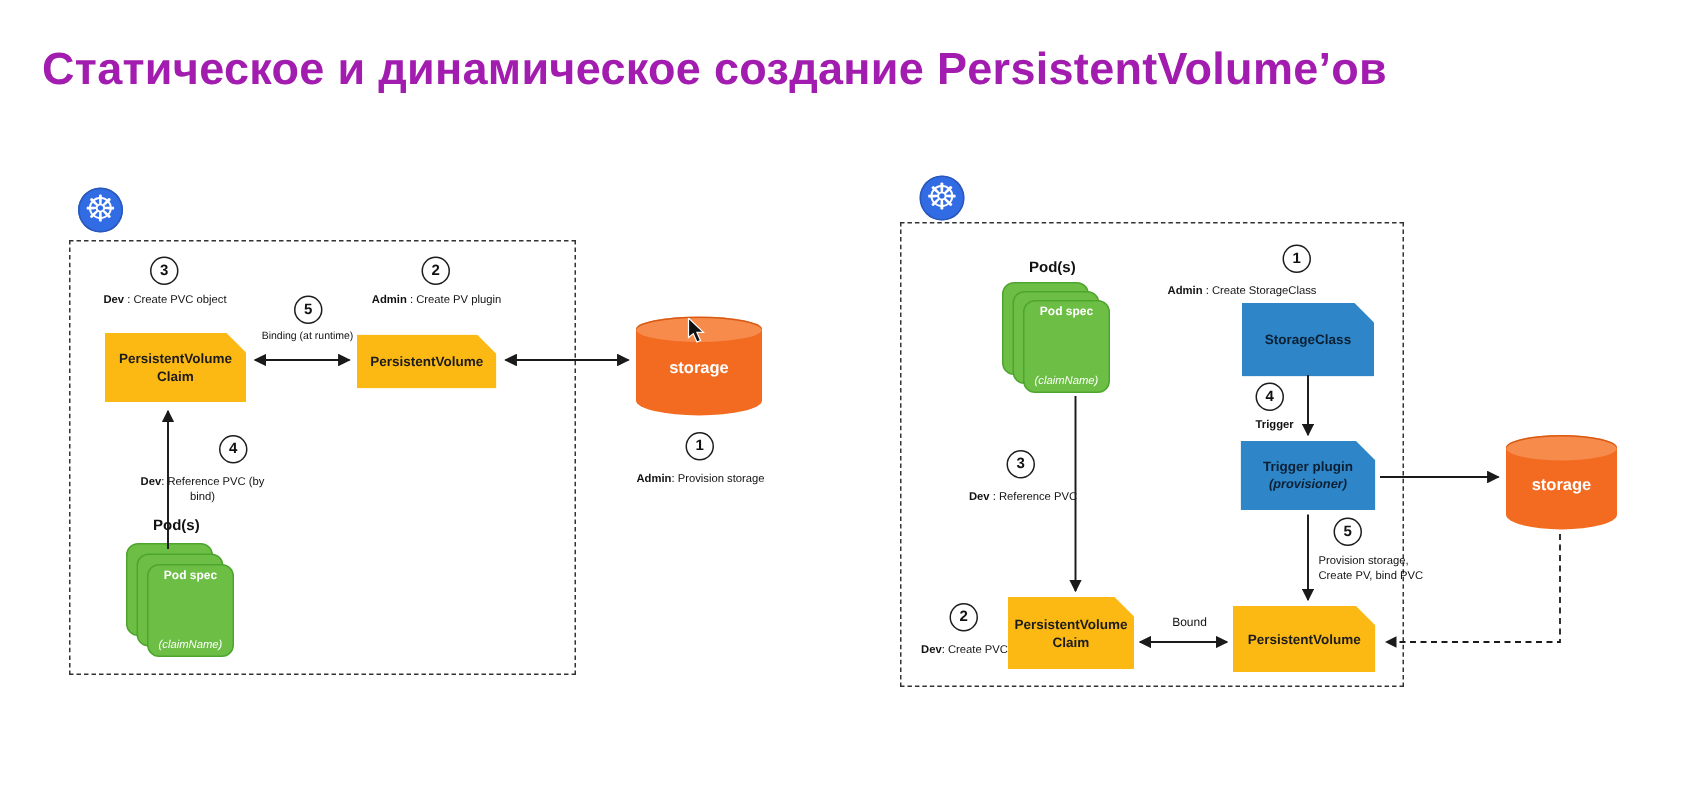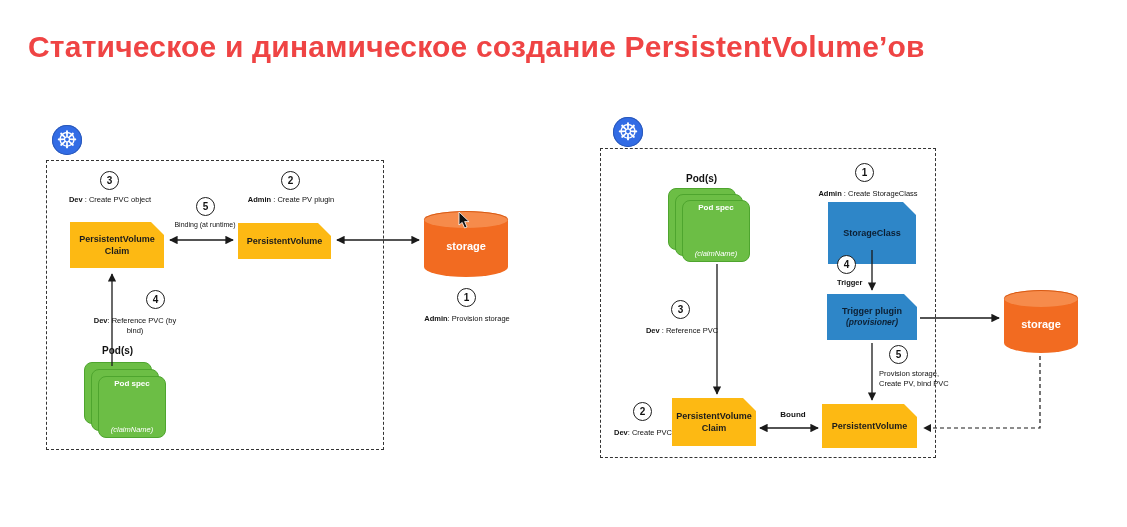--- a/index.html
+++ b/index.html
@@ -1,20 +1,20 @@
 <!DOCTYPE html>
 <html style="--yellow: #FDB913; --green: #6CBE45; --blue: #2E86C8; --orange: #F26B21; --k8s_blue: #326CE5;"><head>
 <meta charset="utf-8">
 <style>
   * { margin:0; padding:0; box-sizing:border-box; }
   html,body { width:1127px; height:527px; background:#ffffff; overflow:hidden;
               font-family:"Liberation Sans", sans-serif; position:relative; }
   .abs { position:absolute; }
 
-  .title { position:absolute; left:28px; top:30px; font-size:30px; color:#ef4444; letter-spacing:.2px; }
+  .title { position:absolute; left:28px; top:30px; font-size:30px; color:#a21caf; letter-spacing:.2px; }
 
   .k8s-icon { position:absolute; width:30px; height:30px; border-radius:50%;
               background:var(--k8s_blue,#326CE5); color:#fff; display:flex;
               align-items:center; justify-content:center; font-size:24px; line-height:1;
               box-shadow:0 0 0 1px #2a58b8 inset; }
 
   .dashed-box { position:absolute; border:1.5px dashed #333; background:transparent; }
 
   .step-circle { position:absolute; width:19px; height:19px; border-radius:50%;
                  background:#fff; border:1.6px solid #1d1d1d; display:flex;
@@ -28,37 +28,37 @@
   .note-box { position:absolute; display:flex; flex-direction:column; align-items:center;
               justify-content:center; font-size:9px; font-weight:bold; color:#1c1c1c;
               line-height:1.35; text-align:center;
               clip-path:polygon(0 0, calc(100% - 13px) 0, 100% 13px, 100% 100%, 0 100%); }
   .yellow { background:var(--yellow,#FDB913); }
   .blue   { background:var(--blue,#2E86C8); color:#0c1f33; }
   .italic { font-style:italic; font-weight:normal; font-size:8.5px; }
 
   .pods-label { position:absolute; font-size:10px; font-weight:bold; color:#111;padding-left:16px; }
   .pod-stack { position:absolute; }
-  .pod-card { position:absolute; width:68px; height:62px; border-radius:8px;
+  .pod-card { position:absolute; width:58px; height:62px; border-radius:8px;
               background:var(--green,#6CBE45); border:1px solid #4ea52e; }
   .pod-card-front { display:flex; flex-direction:column; align-items:center;
                     justify-content:center; color:#fff; font-size:8px; font-weight:bold;
                     line-height:1.4; text-align:center; }
   .pod-card-front .italic { color:#fff; font-size:7.5px;margin-top:36px; }
 
   .cylinder { position:absolute;padding-left:36px; }
   .cyl-body { position:absolute; left:0; top:8px; width:100%; height:calc(100% - 8px);
               background:var(--orange,#F26B21);
               border-radius:0 0 50% 50% / 0 0 10px 10px; }
   .cyl-top  { position:absolute; left:0; top:0; width:100%; height:17px;
               border-radius:50%; background:#F68B4B; box-shadow:0 1px 0 #d85a14 inset; }
   .cyl-label { position:absolute; left:0; right:0; top:50%; transform:translateY(-35%);
                text-align:center; color:#fff; font-size:11px; font-weight:bold; }
 
-  .bound-label { position:absolute; font-size:8px; font-weight:bold; color:#111;
+  .bound-label { position:absolute; font-size:8px; font-weight:normal; color:#111;
                  transform:translateX(-50%); }
 
   svg.connectors { position:absolute; left:0; top:0; pointer-events:none; }
 </style>
 </head>
 <body>
 
 <h1 class="title">Статическое и динамическое создание PersistentVolume’ов</h1>
 
 <div class="k8s-icon" style="left:52px; top:125px;">
@@ -145,25 +145,25 @@
   <div class="pod-card" style="left:7px; top:6px;"></div>
   <div class="pod-card pod-card-front" style="left:14px; top:12px;">
     <span>Pod spec</span>
     <span class="italic">(claimName)</span>
   </div>
 </div>
 
 <div class="step-circle" style="left:855px; top:163px;">
   <span>1</span>
 </div>
-<div class="step-label center-x" style="left:868px; top:189px;">
+<div class="step-label center-x" style="left:828px; top:189px;">
   <b>Admin</b><span> : Create StorageClass</span>
 </div>
 
-<div class="note-box blue" style="left:828px; top:202px; width:88px; height:62px;">
+<div class="note-box blue" style="left:828px; top:202px; width:88px; height:49px;">
   <span>StorageClass</span>
 </div>
 
 <div class="step-circle" style="left:837px; top:255px;">
   <span>4</span>
 </div>
 <div class="step-label" style="left:837px; top:278px;font-weight:bold;">
   <span>Trigger</span>
 </div>
 

